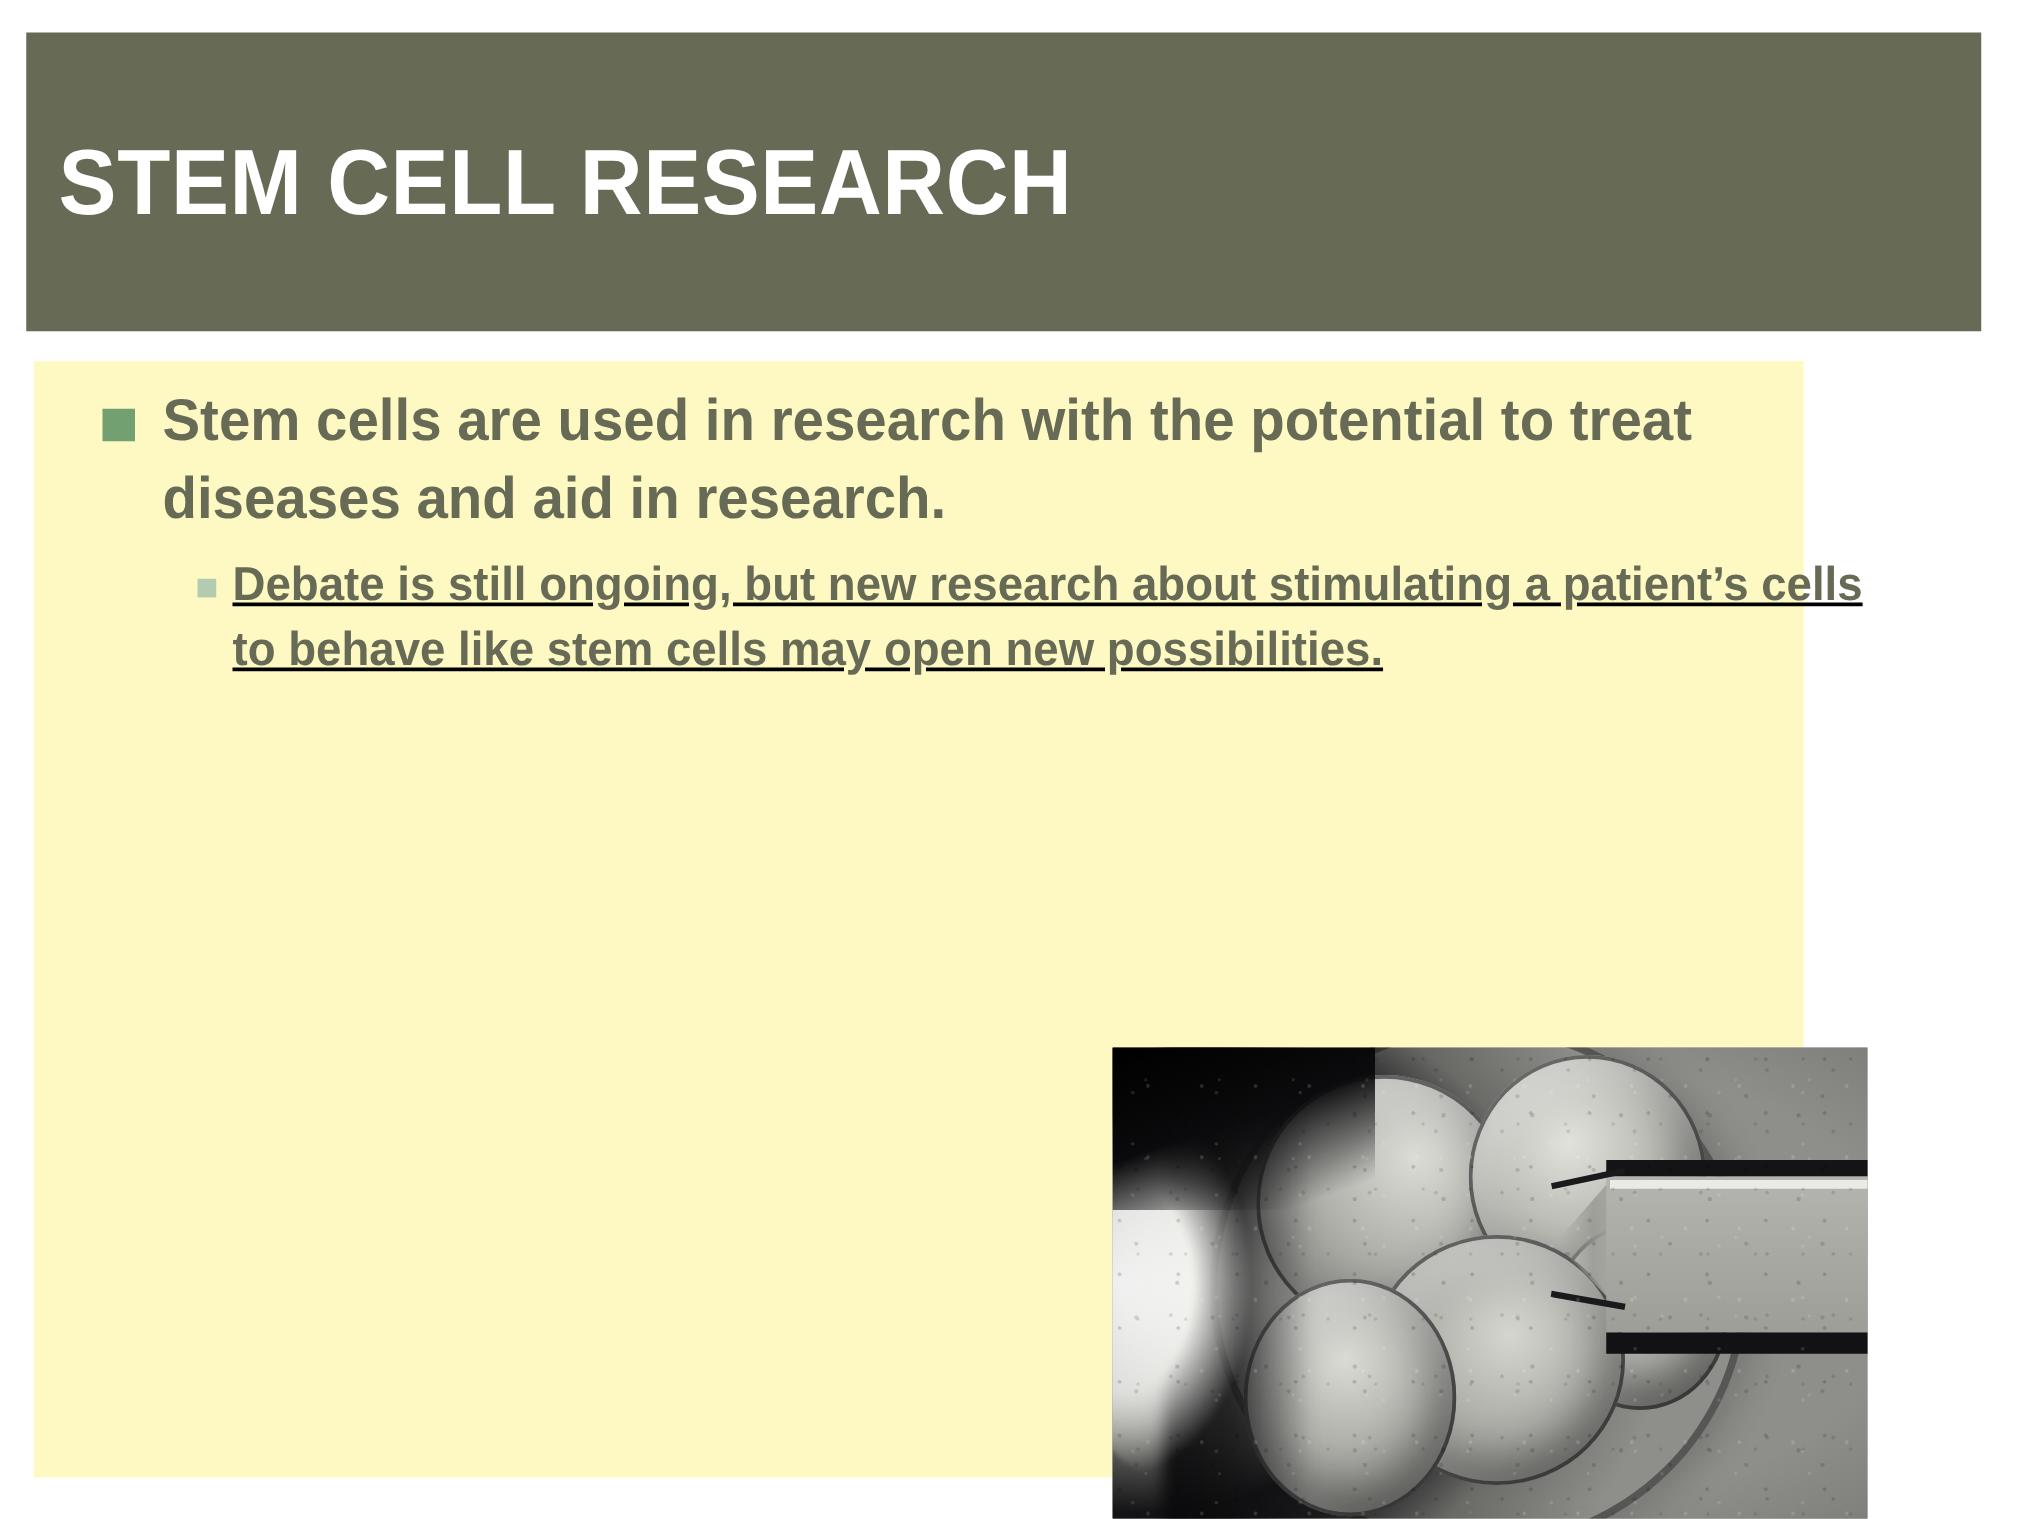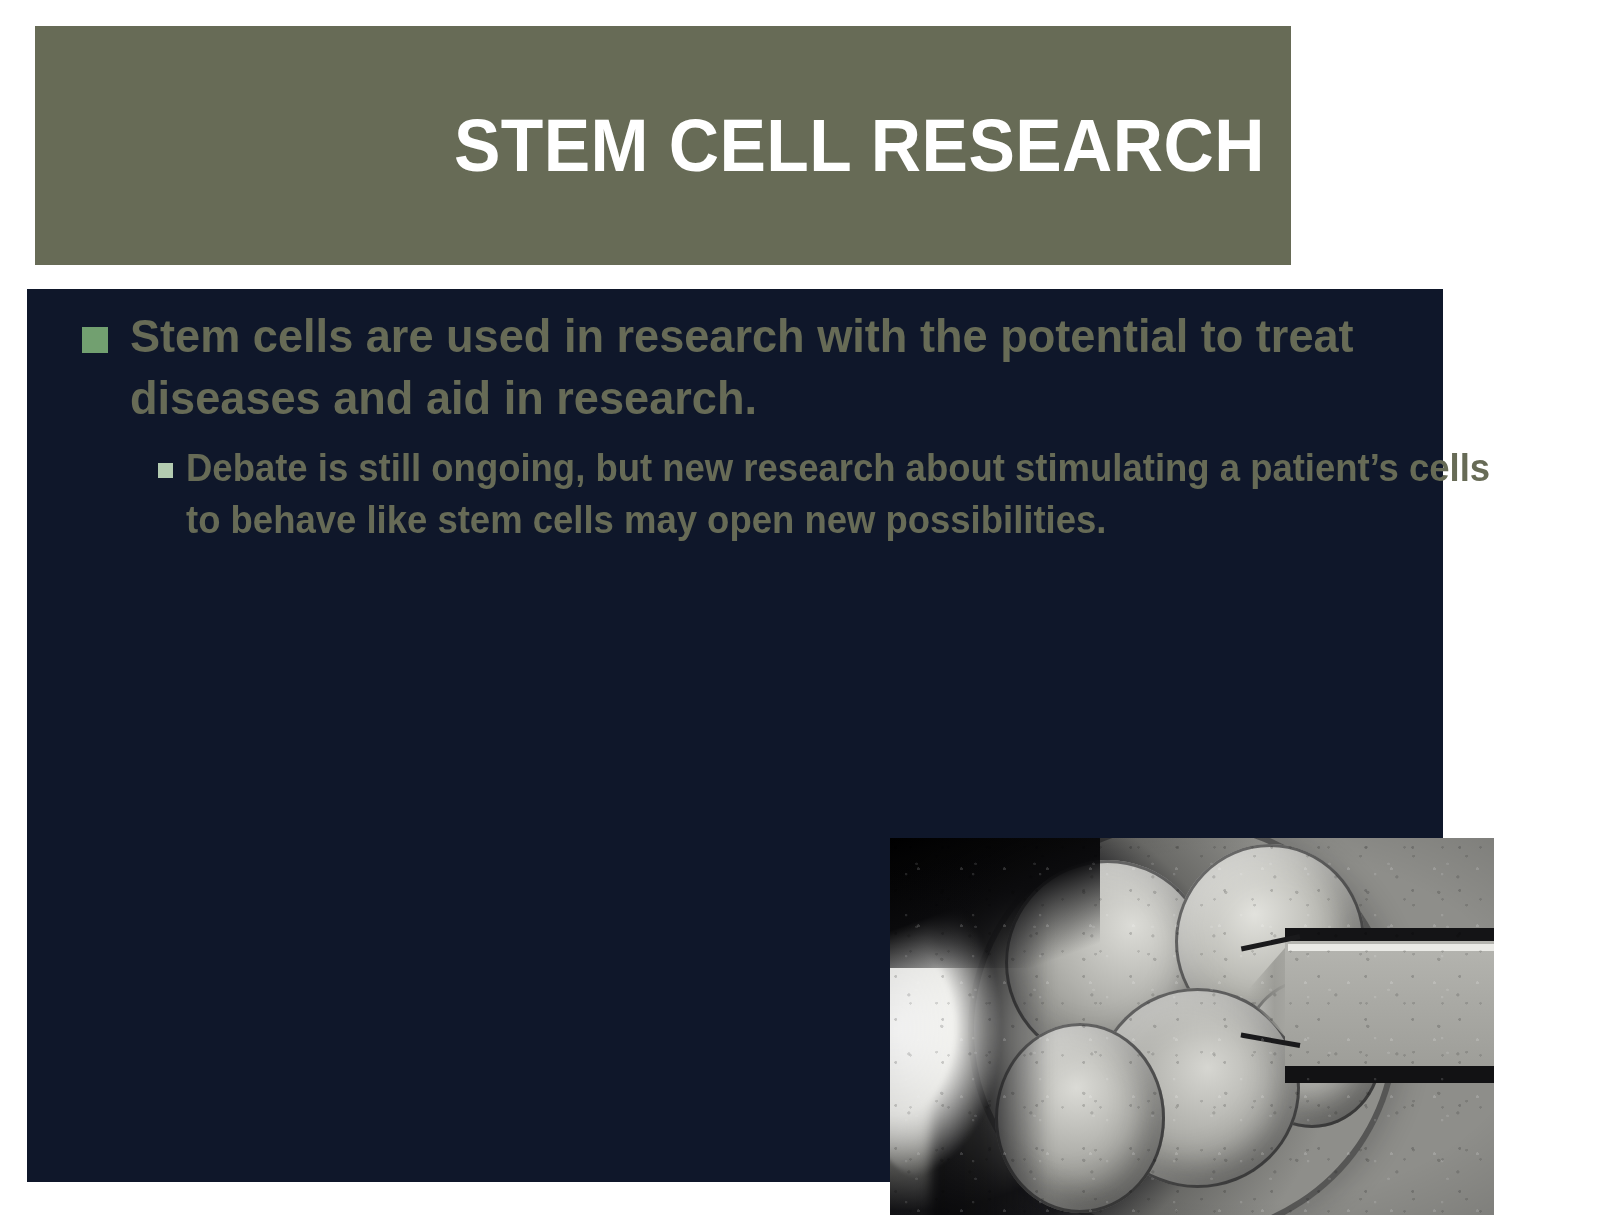--- a/index.html
+++ b/index.html
@@ -11,28 +11,28 @@
     width: 1620px;
     height: 1215px;
     position: relative;
     overflow: hidden;
     font-family: "Liberation Sans", sans-serif;
   }
 
   
   #title-bar {
     position: absolute;
-    left: 35px;
+    left: 21px;
     top: 26px;
-    width: 1256px;
+    width: 1564px;
     height: 239px;
     background: #676B56;
     display: flex;
     align-items: center;
-    justify-content: flex-end;
+    justify-content: flex-start;
   }
   #slide-title {
     color: #FFFFFF;
     font-family: "Liberation Sans", sans-serif;
     font-weight: bold;
     font-size: 74px;
     line-height: 1;
     letter-spacing: 0.5px;
     text-align: center;
     white-space: nowrap;
@@ -40,21 +40,21 @@
     transform-origin: center;
   }
 
   
   #body-panel {
     position: absolute;
     left: 27px;
     top: 289px;
     width: 1416px;
     height: 893px;
-    background: #0f172a;
+    background: #fef9c3;
   }
 
   
   #bullet-list {
     position: absolute;
     left: 55px;
     top: 16px;
     width: 1490px;
   }
 
@@ -82,20 +82,21 @@
     width: 104%;
   }
 
   .sub-list {
     margin-left: 76px;
     margin-top: 14px;
   }
   .bullet-l2 {
     display: flex;
     align-items: flex-start;
+    text-decoration: underline;
   }
   .bullet-l2 .marker {
     flex: 0 0 auto;
     width: 15px;
     height: 15px;
     background: #B3CBB0;
     margin-top: 20px;
     margin-right: 13px;
   }
   .bullet-l2 .text {

